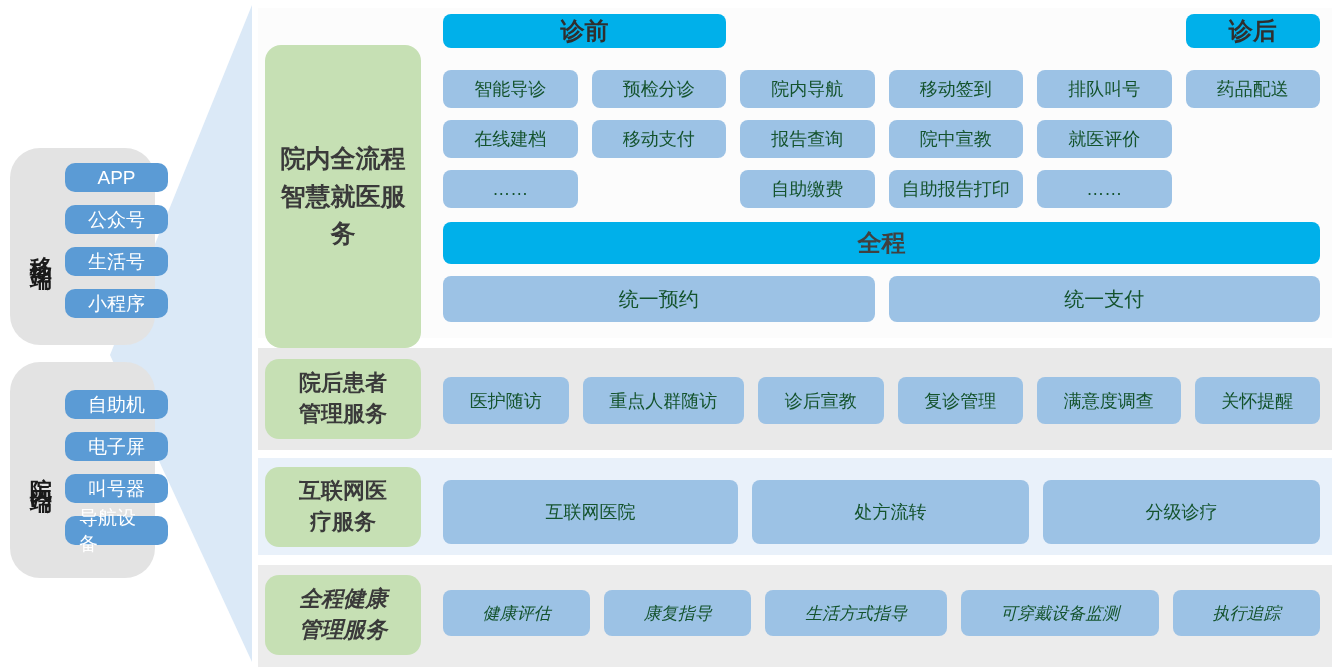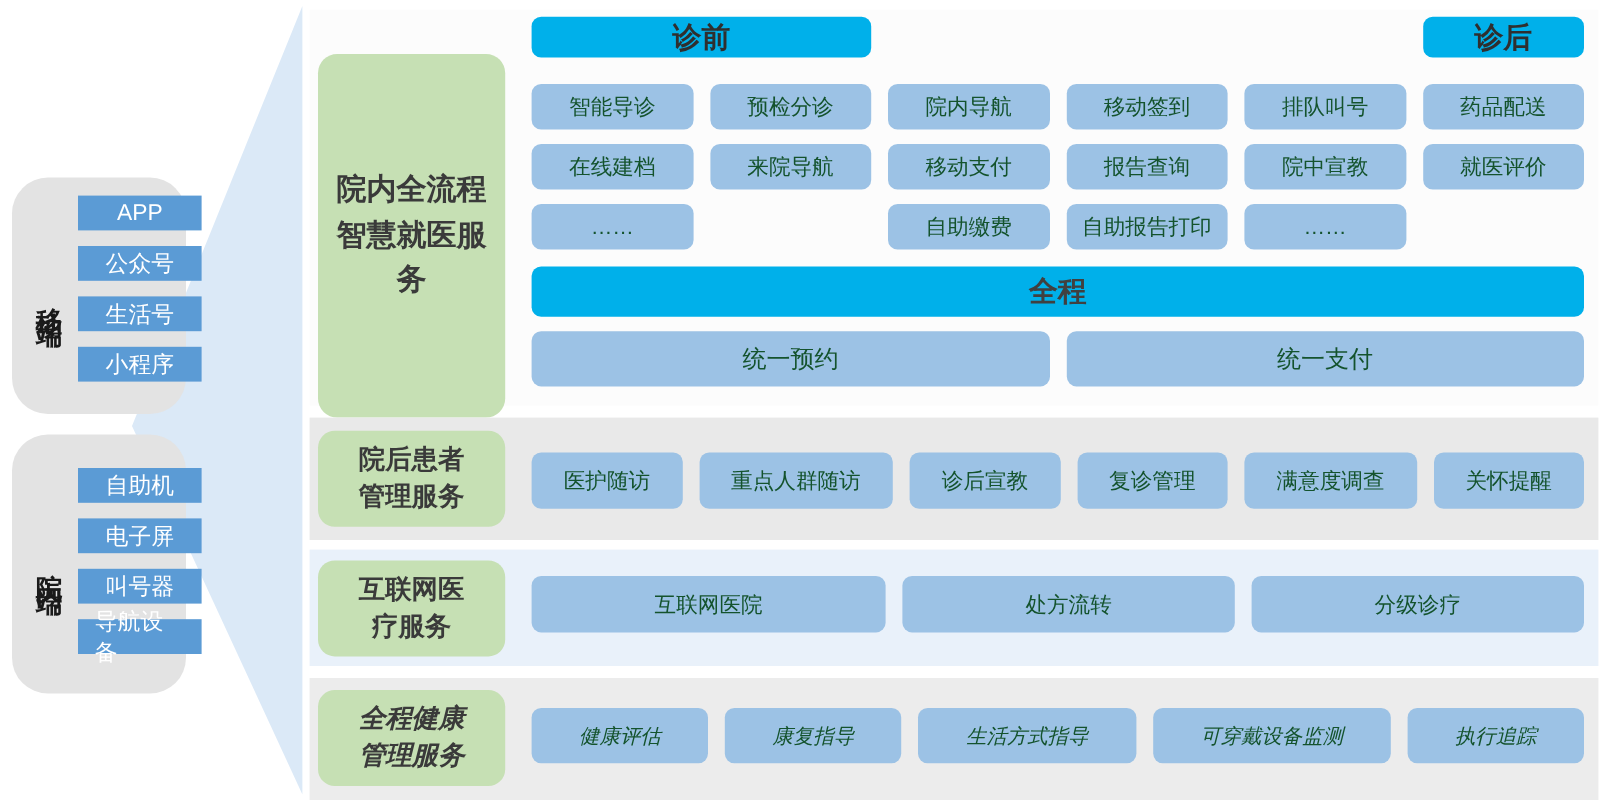--- a/index.html
+++ b/index.html
@@ -9,21 +9,21 @@
   
   .funnel{position:absolute;left:0;top:0;width:1343px;height:667px;pointer-events:none;}
 
   
   .src-box{position:absolute;background:#e3e3e3;border-radius:30px;}
   .src-box .v-label{position:absolute;left:16px;top:50%;transform:translateY(-50%);
       writing-mode:vertical-rl;text-orientation:upright;letter-spacing:6px;
       font-size:22px;font-weight:bold;color:#1a1a1a;}
   .btn-col{position:absolute;left:55px;display:flex;flex-direction:column;gap:13px;align-items:flex-start;}
   .btn{height:29px;min-width:103px;padding:0 14px;box-sizing:border-box;
-      background:#5b9bd5;color:#ffffff;font-size:19px;border-radius:0;
+      background:#5b9bd5;color:#ffffff;font-size:19px;border-radius:10px;
       display:flex;align-items:center;justify-content:center;}
 
   
   .sec{position:absolute;left:258px;width:1074px;}
   .sec1{top:8px;height:330px;background:#fcfcfc;}
   .sec2{top:348px;height:102px;background:#e9e9e9;}
   .sec3{top:458px;height:97px;background:#e9f1fa;}
   .sec4{top:565px;height:102px;background:#ececec;font-style:italic;}
 
   .glabel{position:absolute;left:7px;background:#c6e0b4;border-radius:16px;
@@ -49,21 +49,21 @@
   .c1{grid-column:1;} .c3{grid-column:3;} .c4{grid-column:4;} .c5{grid-column:5;}
 
   .fullbar{top:214px;height:42px;background:#00b0ea;border-radius:8px;
       display:flex;align-items:center;justify-content:center;
       color:#404040;font-size:24px;font-weight:bold;}
   .bot-row{top:268px;height:46px;display:grid;grid-template-columns:1fr 1fr;column-gap:14px;}
   .bot-row .item{font-size:20px;}
 
   .flex-items{position:absolute;left:185px;width:877px;display:flex;column-gap:14px;}
   .fi2{top:29px;height:47px;}
-  .fi3{top:22px;height:47px;}
+  .fi3{top:22px;height:64px;}
   .fi4{top:25px;height:46px;}
   .flex-items .item{flex:1 1 auto;padding:0 24px;font-size:18px;}
   .sec4 .flex-items .item{padding:0 18px;font-size:17px;}
 </style>
 </head>
 <body>
 
 <div class="stage">
 
   <svg class="funnel" viewBox="0 0 1343 667">
@@ -104,21 +104,20 @@
       <div class="item">智能导诊</div>
       <div class="item">预检分诊</div>
       <div class="item">院内导航</div>
       <div class="item">移动签到</div>
       <div class="item">排队叫号</div>
       <div class="item">药品配送</div>
     </div>
 
     <div class="content grid-row g2">
       <div class="item">在线建档</div>
-      <div class="item">来院导航</div>
       <div class="item">移动支付</div>
       <div class="item">报告查询</div>
       <div class="item">院中宣教</div>
       <div class="item">就医评价</div>
     </div>
 
     <div class="content grid-row g3">
       <div class="item c1">……</div>
       <div class="item c3">自助缴费</div>
       <div class="item c4">自助报告打印</div>

